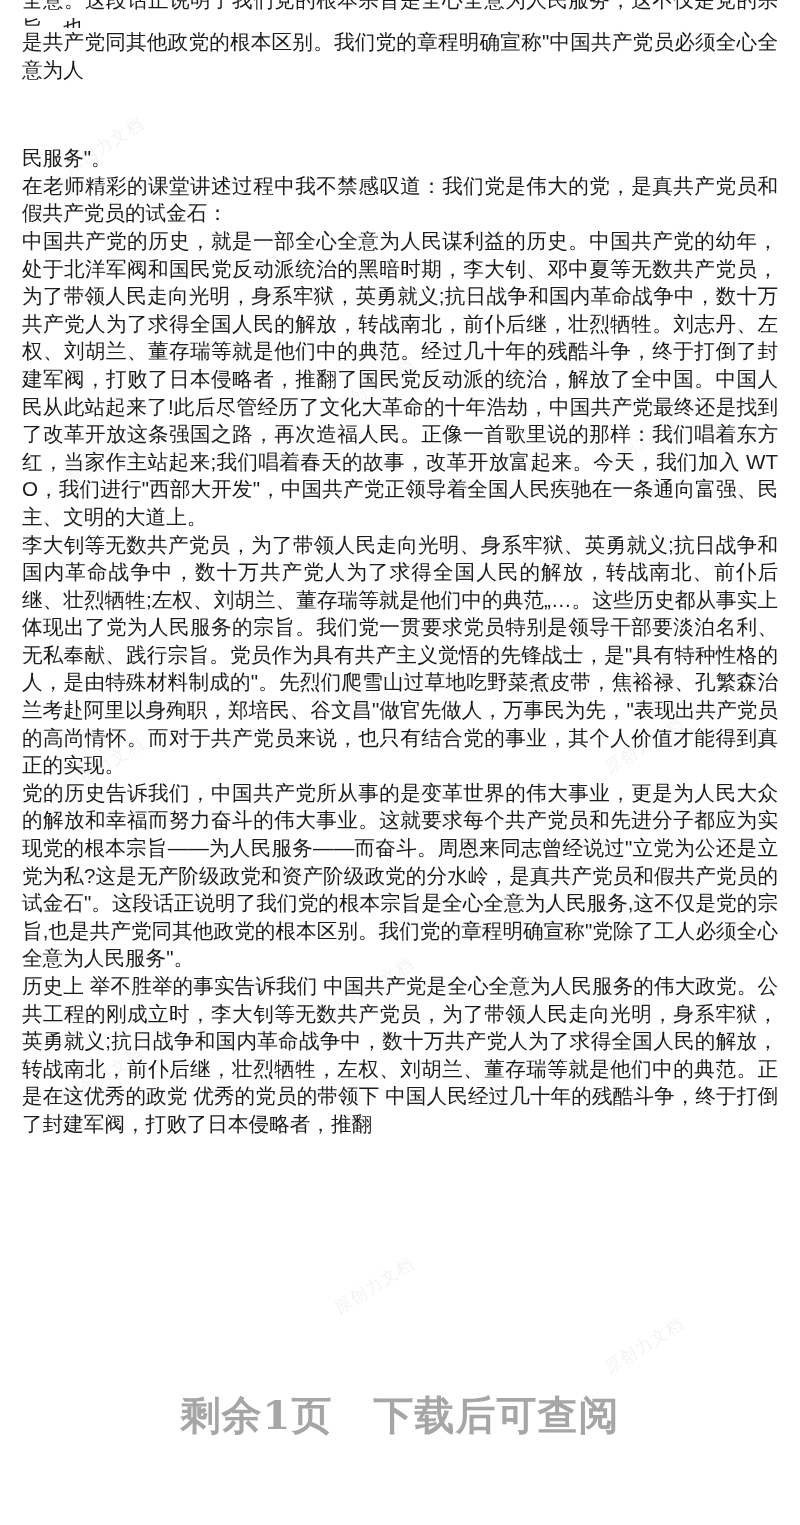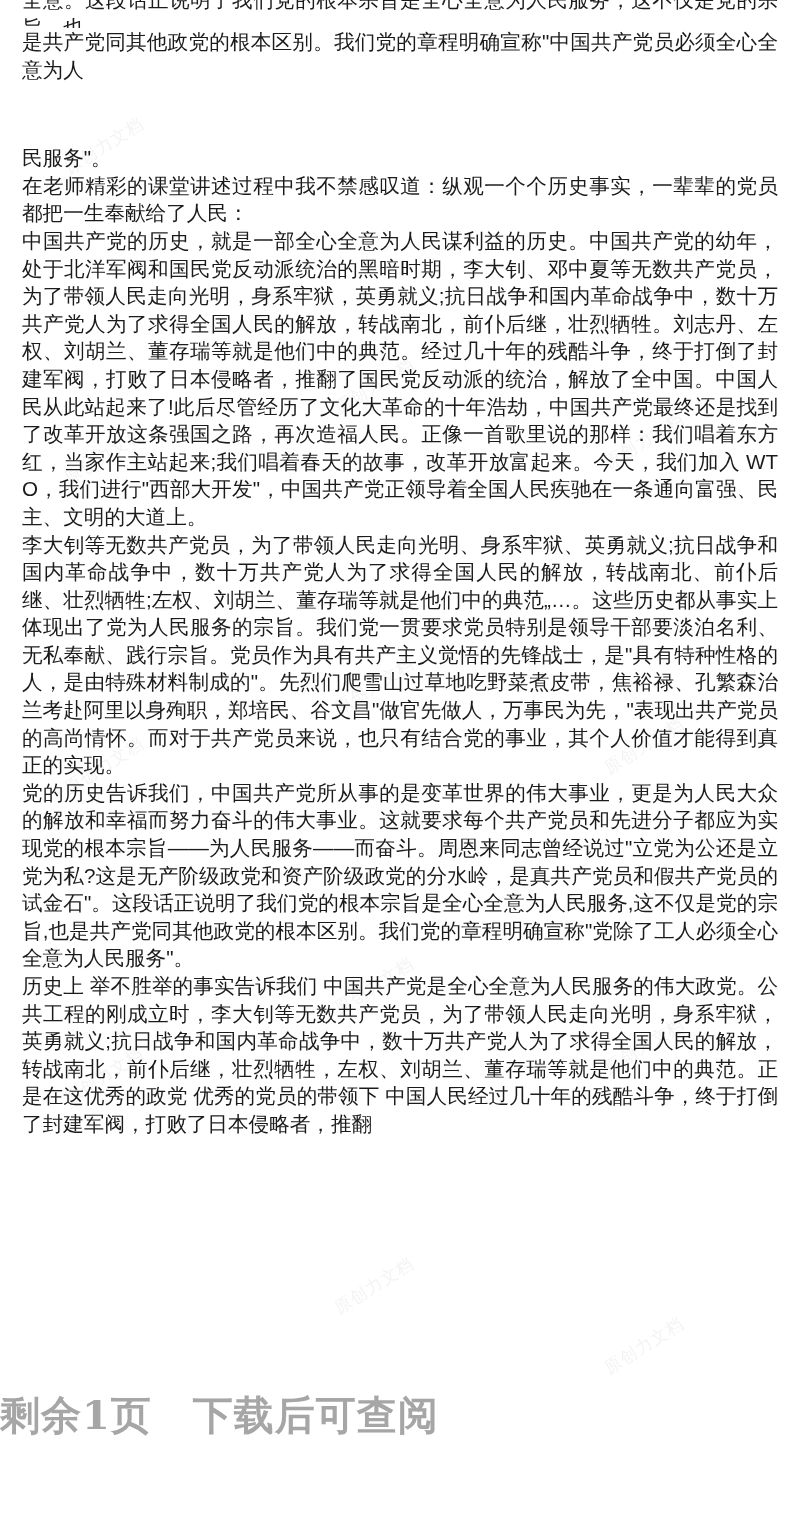--- a/index.html
+++ b/index.html
@@ -77,21 +77,21 @@
 
   
   .page-gap { height: 61px; }
 
   
   .footer-prompt {
     position: absolute;
     left: 0;
     right: 0;
     top: 1388px;
-    text-align: left;
+    text-align: center;
     z-index: 4;
     color: #a6a6a6;
     font-size: 40px;
     font-weight: bold;
     letter-spacing: 1px;
     font-family: "DejaVu Serif", "Liberation Serif", serif;
     white-space: pre;
     user-select: none;
   }
 </style>
@@ -116,21 +116,21 @@
     </div>
 
   <div class="clipped-top">
     <p class="para">全意。这段话正说明了我们党的根本宗旨是全心全意为人民服务，这不仅是党的宗旨，也</p>
   </div>
 
   <div class="doc-body" style="top:28px;">
     <p class="para">是共产党同其他政党的根本区别。我们党的章程明确宣称"中国共产党员必须全心全意为人</p>
     <div class="page-gap"></div>
     <p class="para">民服务"。</p>
-    <p class="para">在老师精彩的课堂讲述过程中我不禁感叹道：纵观一个个历史事实，一辈辈的党员都把一生奉献给了人民：</p>
+    <p class="para">在老师精彩的课堂讲述过程中我不禁感叹道：我们党是伟大的党，是真共产党员和假共产党员的试金石：</p>
     <p class="para">中国共产党的历史，就是一部全心全意为人民谋利益的历史。中国共产党的幼年，处于北洋军阀和国民党反动派统治的黑暗时期，李大钊、邓中夏等无数共产党员，为了带领人民走向光明，身系牢狱，英勇就义;抗日战争和国内革命战争中，数十万共产党人为了求得全国人民的解放，转战南北，前仆后继，壮烈牺牲。刘志丹、左权、刘胡兰、董存瑞等就是他们中的典范。经过几十年的残酷斗争，终于打倒了封建军阀，打败了日本侵略者，推翻了国民党反动派的统治，解放了全中国。中国人民从此站起来了!此后尽管经历了文化大革命的十年浩劫，中国共产党最终还是找到了改革开放这条强国之路，再次造福人民。正像一首歌里说的那样：我们唱着东方红，当家作主站起来;我们唱着春天的故事，改革开放富起来。今天，我们加入 WTO，我们进行"西部大开发"，中国共产党正领导着全国人民疾驰在一条通向富强、民主、文明的大道上。</p>
     <p class="para">李大钊等无数共产党员，为了带领人民走向光明、身系牢狱、英勇就义;抗日战争和国内革命战争中，数十万共产党人为了求得全国人民的解放，转战南北、前仆后继、壮烈牺牲;左权、刘胡兰、董存瑞等就是他们中的典范„…。这些历史都从事实上体现出了党为人民服务的宗旨。我们党一贯要求党员特别是领导干部要淡泊名利、无私奉献、践行宗旨。党员作为具有共产主义觉悟的先锋战士，是"具有特种性格的人，是由特殊材料制成的"。先烈们爬雪山过草地吃野菜煮皮带，焦裕禄、孔繁森治兰考赴阿里以身殉职，郑培民、谷文昌"做官先做人，万事民为先，"表现出共产党员的高尚情怀。而对于共产党员来说，也只有结合党的事业，其个人价值才能得到真正的实现。</p>
     <p class="para">党的历史告诉我们，中国共产党所从事的是变革世界的伟大事业，更是为人民大众的解放和幸福而努力奋斗的伟大事业。这就要求每个共产党员和先进分子都应为实现党的根本宗旨——为人民服务——而奋斗。周恩来同志曾经说过"立党为公还是立党为私?这是无产阶级政党和资产阶级政党的分水岭，是真共产党员和假共产党员的试金石"。这段话正说明了我们党的根本宗旨是全心全意为人民服务,这不仅是党的宗旨,也是共产党同其他政党的根本区别。我们党的章程明确宣称"党除了工人必须全心全意为人民服务"。</p>
     <p class="para">历史上 举不胜举的事实告诉我们 中国共产党是全心全意为人民服务的伟大政党。公共工程的刚成立时，李大钊等无数共产党员，为了带领人民走向光明，身系牢狱，英勇就义;抗日战争和国内革命战争中，数十万共产党人为了求得全国人民的解放，转战南北，前仆后继，壮烈牺牲，左权、刘胡兰、董存瑞等就是他们中的典范。正是在这优秀的政党 优秀的党员的带领下 中国人民经过几十年的残酷斗争，终于打倒了封建军阀，打败了日本侵略者，推翻</p>
   </div>
 
   <div class="footer-prompt">剩余1页　下载后可查阅</div>
 
 </div>
 

